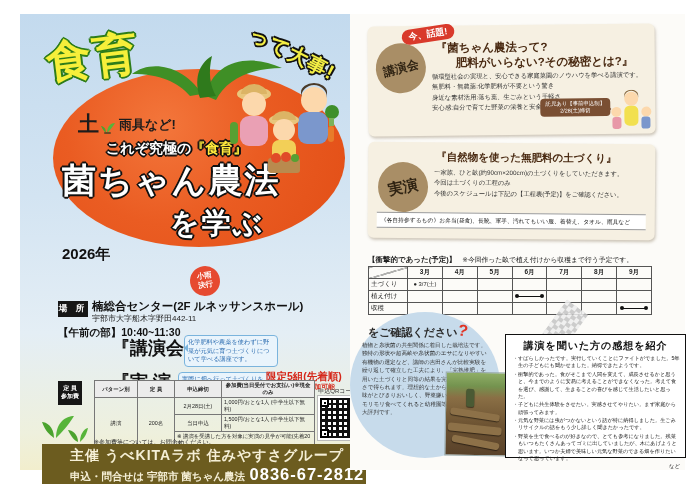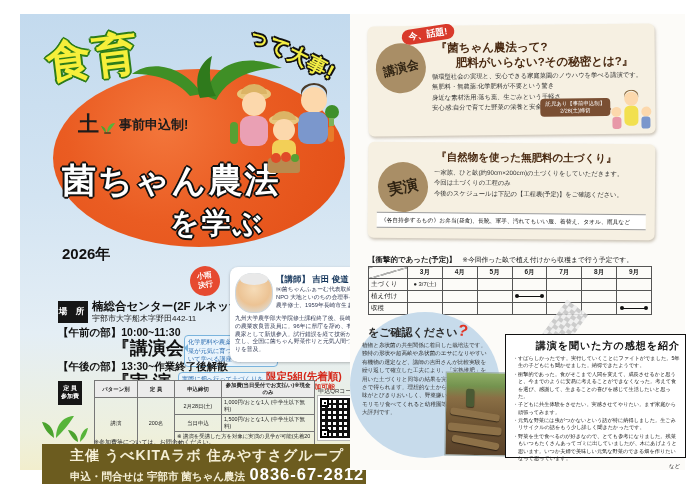--- a/index.html
+++ b/index.html
@@ -23,21 +23,21 @@
   .method-line{left:42px;top:144px;font-size:34px;font-weight:900;color:#fff;letter-spacing:2px;white-space:nowrap;}
   .manabu-line{left:150px;top:190px;font-size:29px;font-weight:900;color:#fff;letter-spacing:2px;}
   
   .year{left:42px;top:231px;font-size:15px;font-weight:bold;color:#111;}
   .bigdate{left:40px;top:240px;color:#111;font-weight:900;white-space:nowrap;}
   .bigdate .num{font-size:42px;}
   .bigdate .unit{font-size:19px;}
   .rain-circle{left:170px;top:252px;width:30px;height:30px;border-radius:50%;background:#e64a30;color:#fff;
     font-size:7.5px;font-weight:bold;display:flex;flex-direction:column;align-items:center;justify-content:center;line-height:1.15;transform:rotate(-8deg);}
   .badge-black{background:#161616;color:#fff;font-size:8.5px;font-weight:bold;display:flex;align-items:center;justify-content:center;}
-  .venue-badge{left:38px;top:287px;width:30px;height:22px;letter-spacing:3px;text-align:center;}
+  .venue-badge{left:38px;top:287px;width:30px;height:16px;letter-spacing:3px;text-align:center;}
   .venue-name{left:72px;top:285px;font-size:11.5px;font-weight:bold;color:#111;white-space:nowrap;}
   .venue-addr{left:72px;top:299px;font-size:8px;color:#222;}
   .slot-line{font-size:10.5px;font-weight:bold;color:#111;white-space:nowrap;}
   .session-title{font-size:18px;font-weight:900;color:#111;white-space:nowrap;}
   .bubble-blue{background:#e9f4fc;border:1px solid #7ab4dd;color:#2b6cb0;font-size:6.2px;line-height:1.4;border-radius:4px;padding:2px 3px;}
   .bubble-blue::before{content:"";position:absolute;left:-5px;top:8px;border:4px solid transparent;border-right-color:#7ab4dd;}
   .limit-red{left:246px;top:356px;width:100px;color:#d5281b;line-height:1.2;}
   .limit-red .l1{font-size:10.5px;font-weight:900;}
   .limit-red .l2{font-size:6.8px;font-weight:bold;}
   
@@ -91,21 +91,21 @@
   .about-ellipse{left:350px;top:312px;width:150px;height:146px;border-radius:50%;background:#c7dbeb;}
   .about-title{left:368px;top:322px;font-size:11px;font-weight:900;color:#2b2b2b;white-space:nowrap;}
   .about-q{color:#e03425;font-size:16px;font-weight:900;display:inline-block;transform:rotate(12deg);}
   .about-body{left:362px;top:341px;width:126px;font-size:5.6px;line-height:1.5;color:#333;}
   .field-photo{left:445px;top:372px;width:61px;height:82px;transform:rotate(1deg);border:1px solid #9aa;
     background:linear-gradient(180deg,#8fae66 0%,#74934f 16%,#8a6f45 30%,#6e5433 62%,#59422a 100%);overflow:hidden;}
   .log{position:absolute;background:#8d7148;border-radius:3px;box-shadow:0 1px 1px rgba(0,0,0,.5);}
   .tape{left:551px;top:303px;width:26px;height:46px;transform:rotate(36deg);opacity:.85;
     background:repeating-conic-gradient(#c4c4c4 0% 25%,#eeeeee 0% 50%);background-size:9px 9px;}
   .review-box{left:505px;top:334px;width:181px;height:124px;background:#fff;border:1.5px solid #111;padding:4px 5px;box-sizing:border-box;}
-  .review-title{font-size:10px;font-weight:900;letter-spacing:1px;text-align:right;color:#111;margin-bottom:2px;}
+  .review-title{font-size:10px;font-weight:900;letter-spacing:1px;text-align:center;color:#111;margin-bottom:2px;}
   ul.reviews{margin:0;padding:0 0 0 2px;list-style:none;}
   ul.reviews li{font-size:5.2px;line-height:1.42;color:#222;position:relative;padding-left:5px;margin-bottom:1px;}
   ul.reviews li::before{content:"・";position:absolute;left:0;top:0;}
   .review-suffix{font-size:5.4px;text-align:right;color:#222;}
   svg{display:block;}
 </style>
 </head>
 <body>
 
 <div class="abs" id="left-page">
@@ -119,21 +119,24 @@
 
   <div class="abs shokuiku outline-green">食育</div>
   <div class="abs daiji outline-black">って大事!</div>
   <div class="abs tsuchi-line">
     <span class="tsuchi-big">土</span>
     <svg style="width:16px;height:14px;" viewBox="0 0 32 28">
       <path d="M10,26 C10,16 4,12 0,12 C4,20 6,22 10,26 Z" fill="#4ba32e"></path>
       <path d="M12,26 C12,12 20,6 28,6 C22,16 18,20 12,26 Z" fill="#57b43a"></path>
       <rect x="6" y="24" width="14" height="4" rx="2" fill="#6e4b26"></rect>
     </svg>
-    <span>事前申込制!</span>
+    <span>雨具など!</span>
+  </div>
+  <div class="abs kiwami-line outline-black">
+    <span>これぞ究極の</span><span class="kiwami-em">『食育』</span>
   </div>
   <div class="abs manabu-line outline-black">を学ぶ</div>
   <div class="abs method-line outline-black">菌ちゃん農法</div>
 
   <svg class="abs" style="left:208px;top:64px;width:112px;height:104px;" viewBox="0 0 112 104">
     <circle cx="86" cy="22" r="13" fill="#fcd8ac"></circle>
       <path d="M73,20 a13,13 0 0 1 26,0 l0,-6 a13,9 0 0 0 -26,0 Z" fill="#4a3a28"></path>
     <rect x="70" y="34" width="30" height="32" rx="9" fill="#7b97cc"></rect>
     <circle cx="104" cy="34" r="7" fill="#3e8f2a"></circle>
       <rect x="101" y="40" width="5" height="8" fill="#7bb25a"></rect>
@@ -156,40 +159,31 @@
   <div class="abs year">2026年</div>
   <div class="abs rain-circle">
     <span>小雨</span>
     <span>決行</span>
   </div>
 
   <div class="abs badge-black venue-badge">場 所</div>
   <div class="abs venue-name">楠総合センター(2F ルネッサンスホール)</div>
   <div class="abs venue-addr">宇部市大字船木字野田442-11</div>
 
-  <div class="abs slot-line" style="left:38px;top:312px;">【午前の部】10:00~11:30</div>
+  <div class="abs slot-line" style="left:38px;top:312px;">【午前の部】10:40~11:30</div>
   <div class="abs session-title" style="left:92px;top:322px;">『講演会』</div>
   <div class="abs bubble-blue" style="left:164px;top:321px;width:86px;">化学肥料や農薬を使わずに野菜が元気に育つ土づくりについて学べる講座です。</div>
 
-  <div class="abs slot-line" style="left:38px;top:346px;">【午後の部】13:30~作業終了後解散</div>
   <div class="abs session-title" style="left:92px;top:356px;">『実 演』</div>
   <div class="abs bubble-blue" style="left:158px;top:358px;width:84px;">実際に畑へ行って土づくりを行います(詳細は裏面へ)</div>
   <div class="abs limit-red">
     <div class="l1">限定5組(先着順)</div>
     <div class="l2">子どもさんも参加可能</div>
   </div>
 
-  <div class="abs speaker-card">
-    <div class="speaker-photo"></div>
-    <div class="speaker-name">【講師】 吉田 俊道</div>
-    <div class="speaker-line" style="top:18px;">㈱菌ちゃんふぁーむ代表取締役</div>
-    <div class="speaker-line" style="top:26px;">NPO 大地といのちの会理事長</div>
-    <div class="speaker-line" style="top:34px;">農学修士、1959年長崎市生まれ</div>
-    <div class="speaker-bio">九州大学農学部大学院修士課程終了後、長崎県の農業改良普及員に。96年に県庁を辞め、有機農家として新規参入。試行錯誤を経て技術が確立し、全国に菌ちゃん野菜作りと元気人間づくりを普及。</div>
-  </div>
 
   <div class="abs badge-black capacity-box">
     <span>定 員</span>
     <span>参加費</span>
   </div>
   <table class="abs fee">
     <tbody>
         <tr>
       <th style="width:38px;">パターン別</th>
       <th style="width:32px;">定 員</th>

